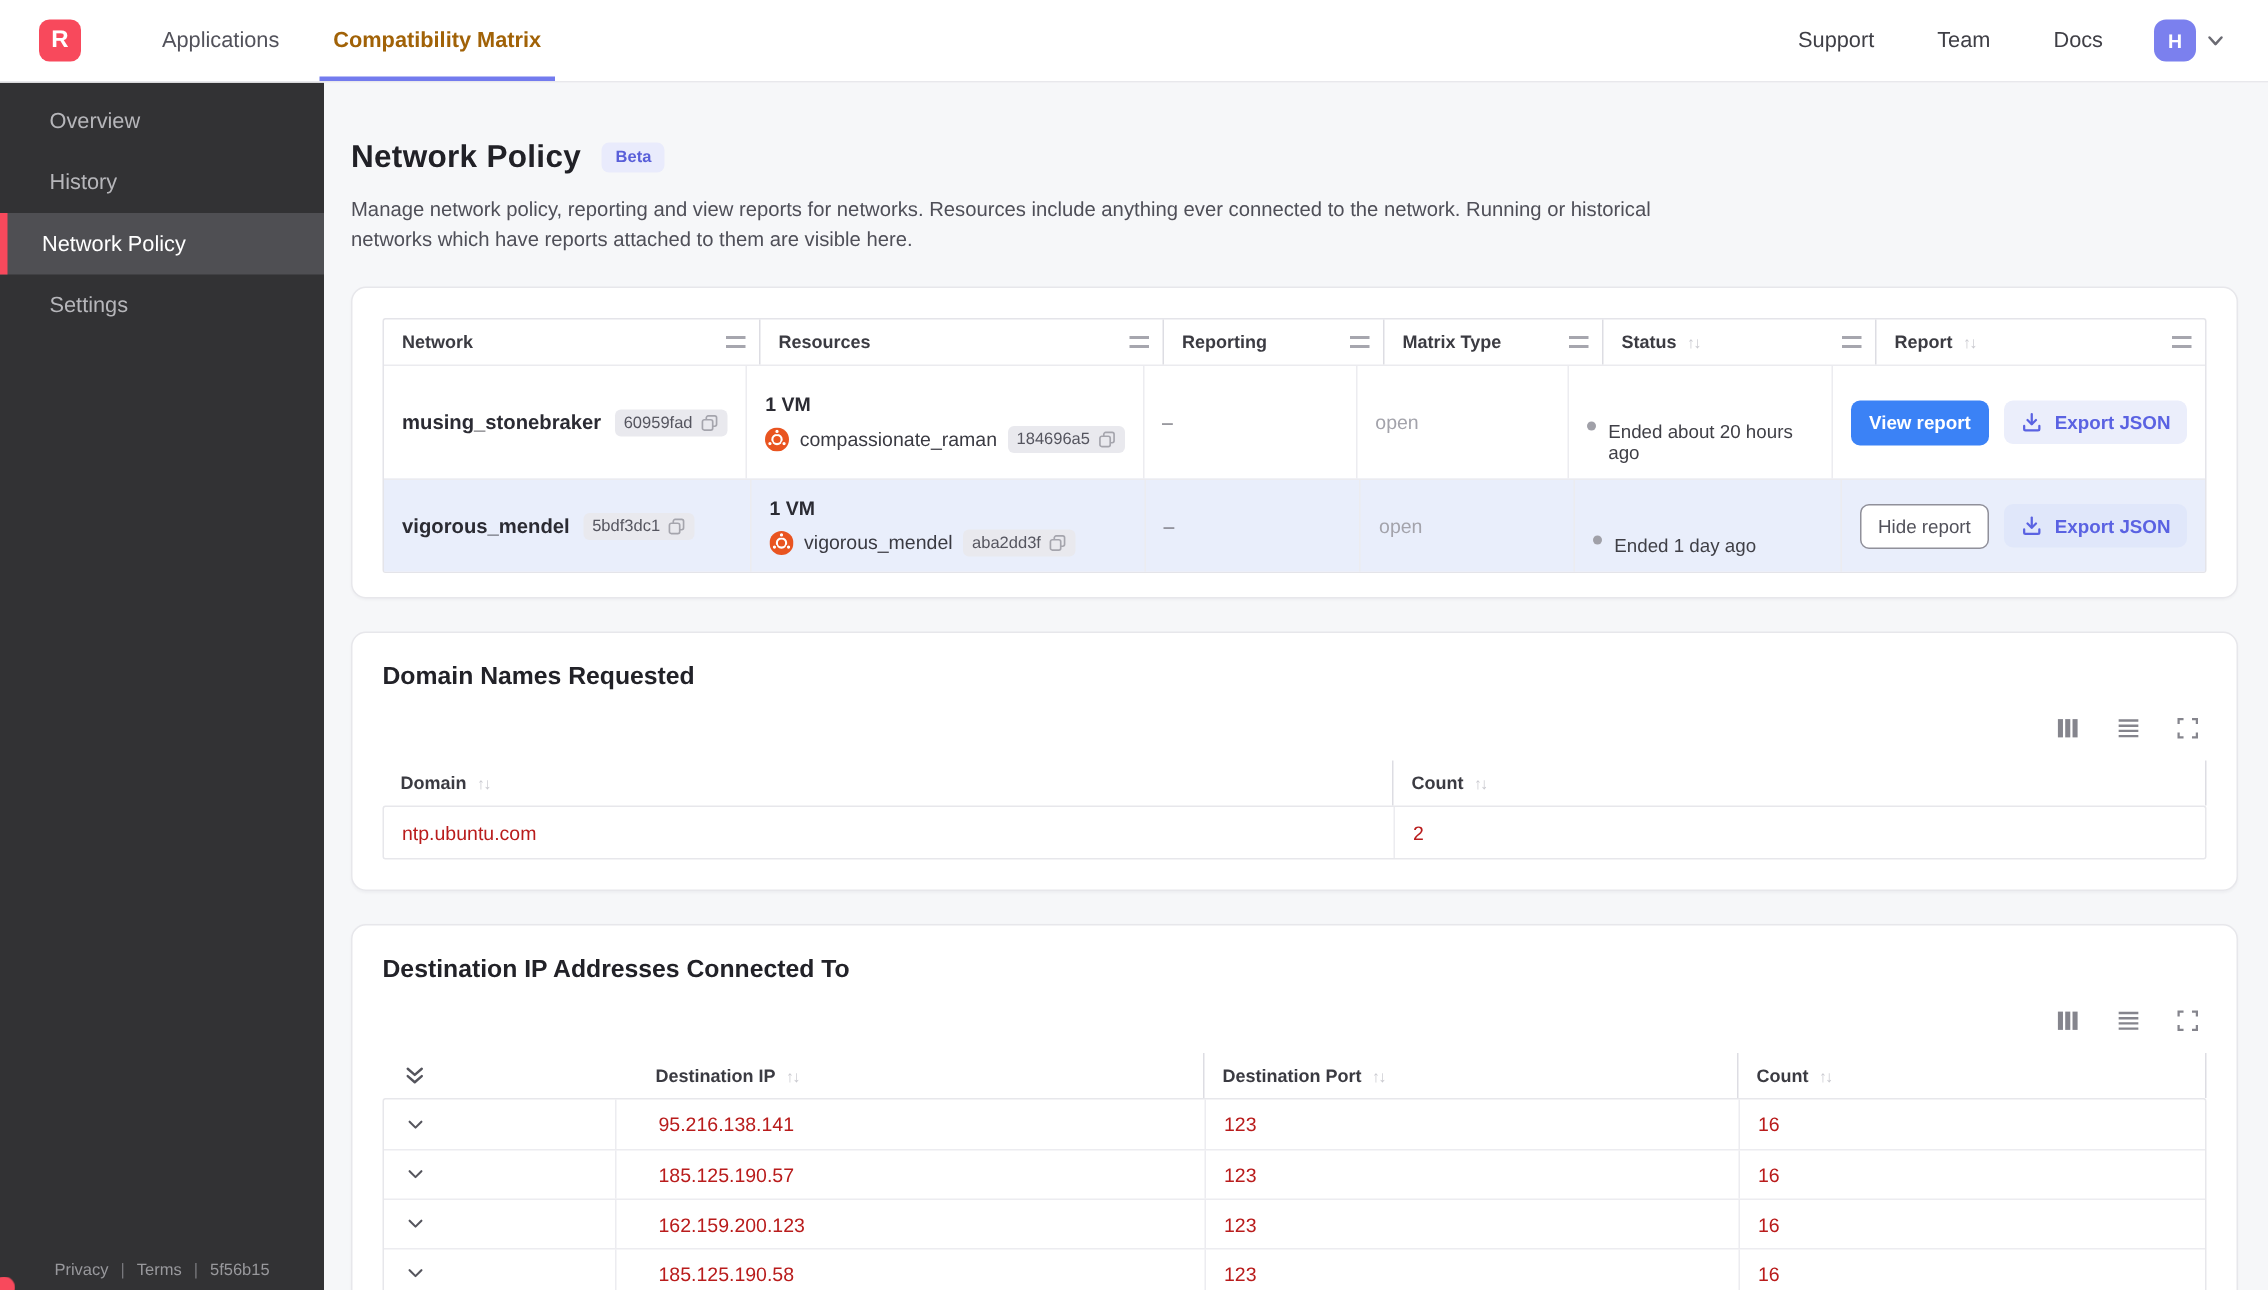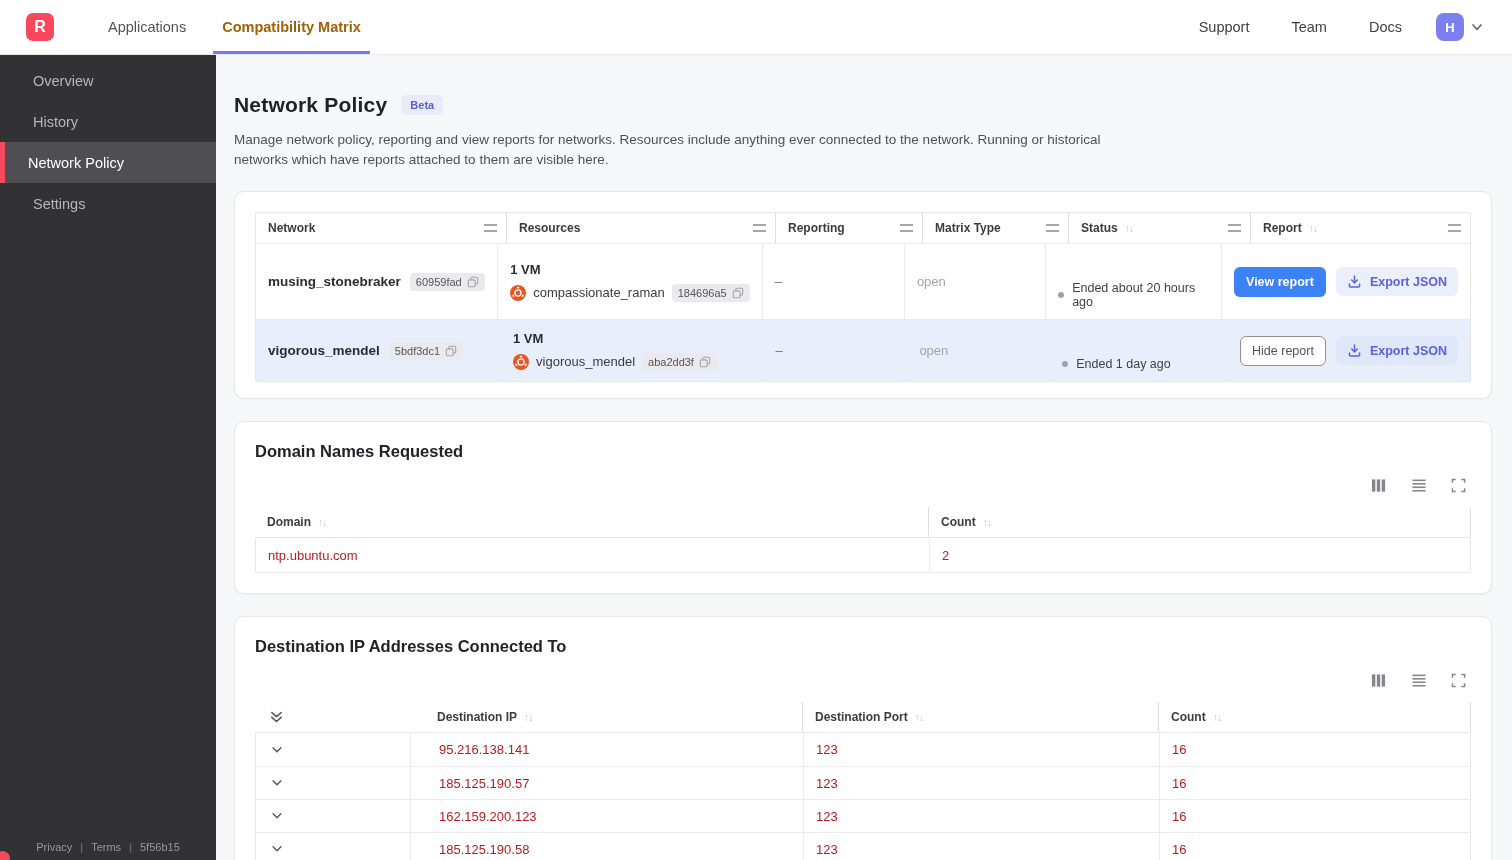--- a/index.html
+++ b/index.html
@@ -76,21 +76,21 @@
   .c-network { width:251px; } .c-resources { width:269px; } .c-reporting { width:147px; }
   .c-policy { width:146px; } .c-status { width:182px; } .c-report { flex:1; }
 
   .net-name-line { display:flex; align-items:center; gap:9px; }
   .net-name { font-size:13.5px; font-weight:bold; color:#2b2b33; }
   .res-sum { font-size:13px; font-weight:bold; color:#2b2b33; margin-bottom:7px; }
   .res-line { display:flex; align-items:center; gap:7px; }
   .res-name { font-size:13px; color:#3a3a42; }
   .dash { color:#71717a; font-size:13px; }
   .policy-val { color:#a3a3ab; font-size:13px; }
-  .status-line { display:flex; align-items:center; gap:8px;margin-top:27px; }
+  .status-line { display:flex; align-items:flex-start; gap:8px;margin-top:27px; }
   .status-dot { width:6px; height:6px; border-radius:50%; background:#a0a0a8; flex:none; }
   .status-text { font-size:12.5px; color:#3f3f46; }
   .report-cell { flex-direction:row !important; align-items:center; gap:10px; }
   .btn { font-size:12.5px; font-weight:bold; border-radius:6px; padding:8px 12px; cursor:pointer;
          border:none; font-family:inherit; white-space:nowrap; }
   .btn-primary { background:#3b82f6; color:#fff; }
   .btn-outline { background:#fff; color:#52525b; font-weight:normal; border:1px solid #90909a; padding:7px 11px; }
   .btn-export { background:#ebeefb; color:#5a62e2; display:inline-flex; align-items:center; gap:8px;
                 padding:7px 11px; }
   .hl .btn-export { background:#e0e7fa; }

